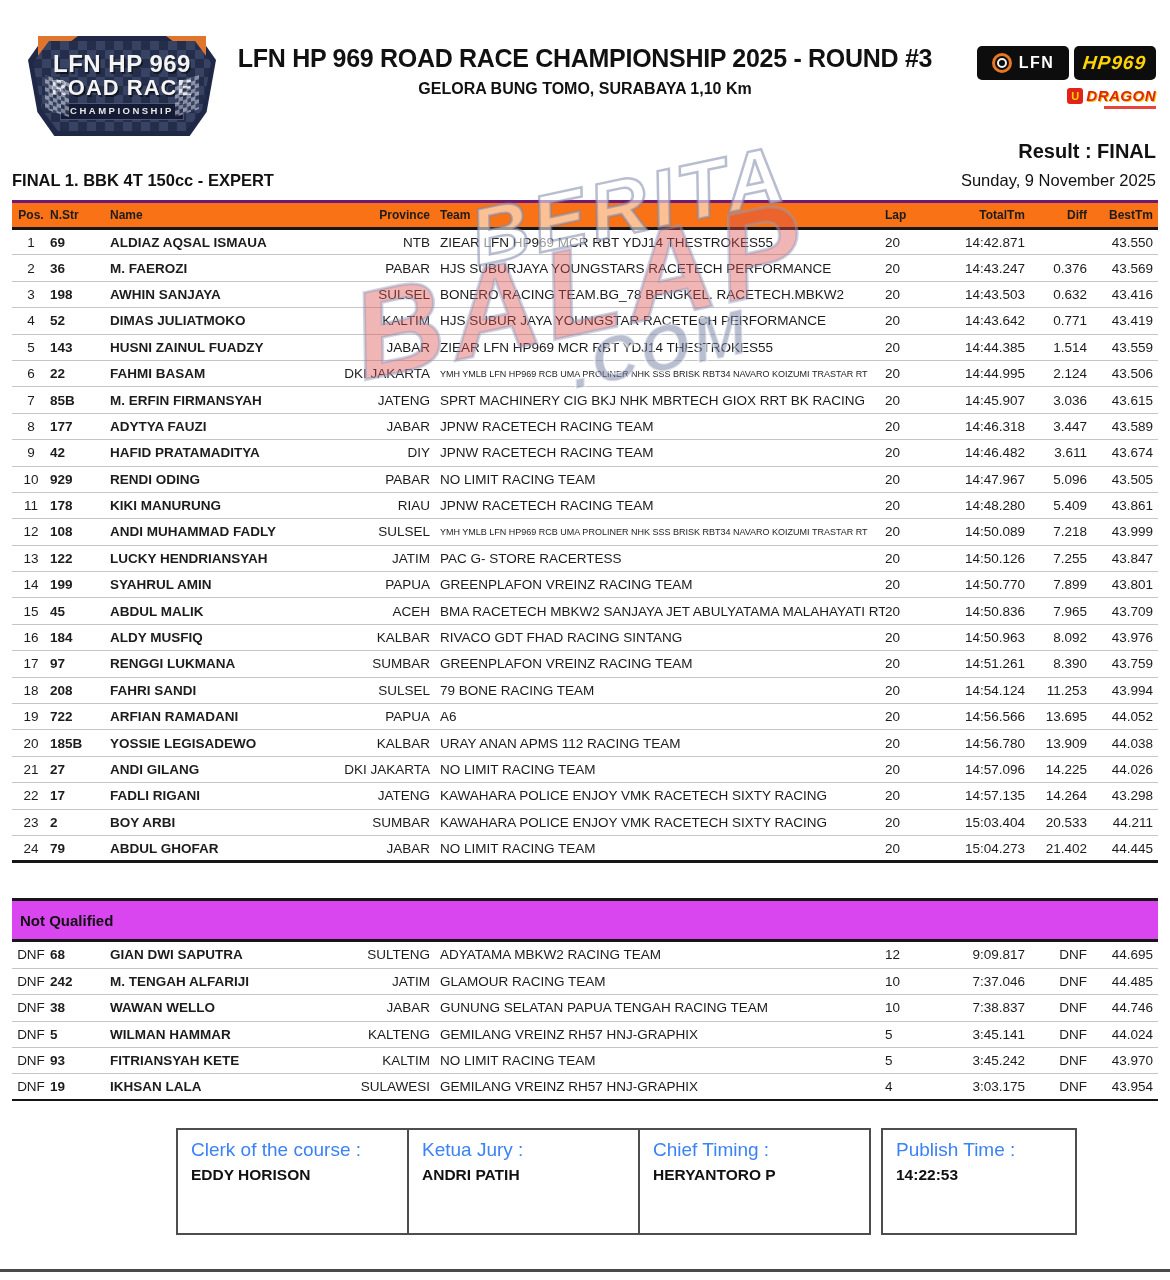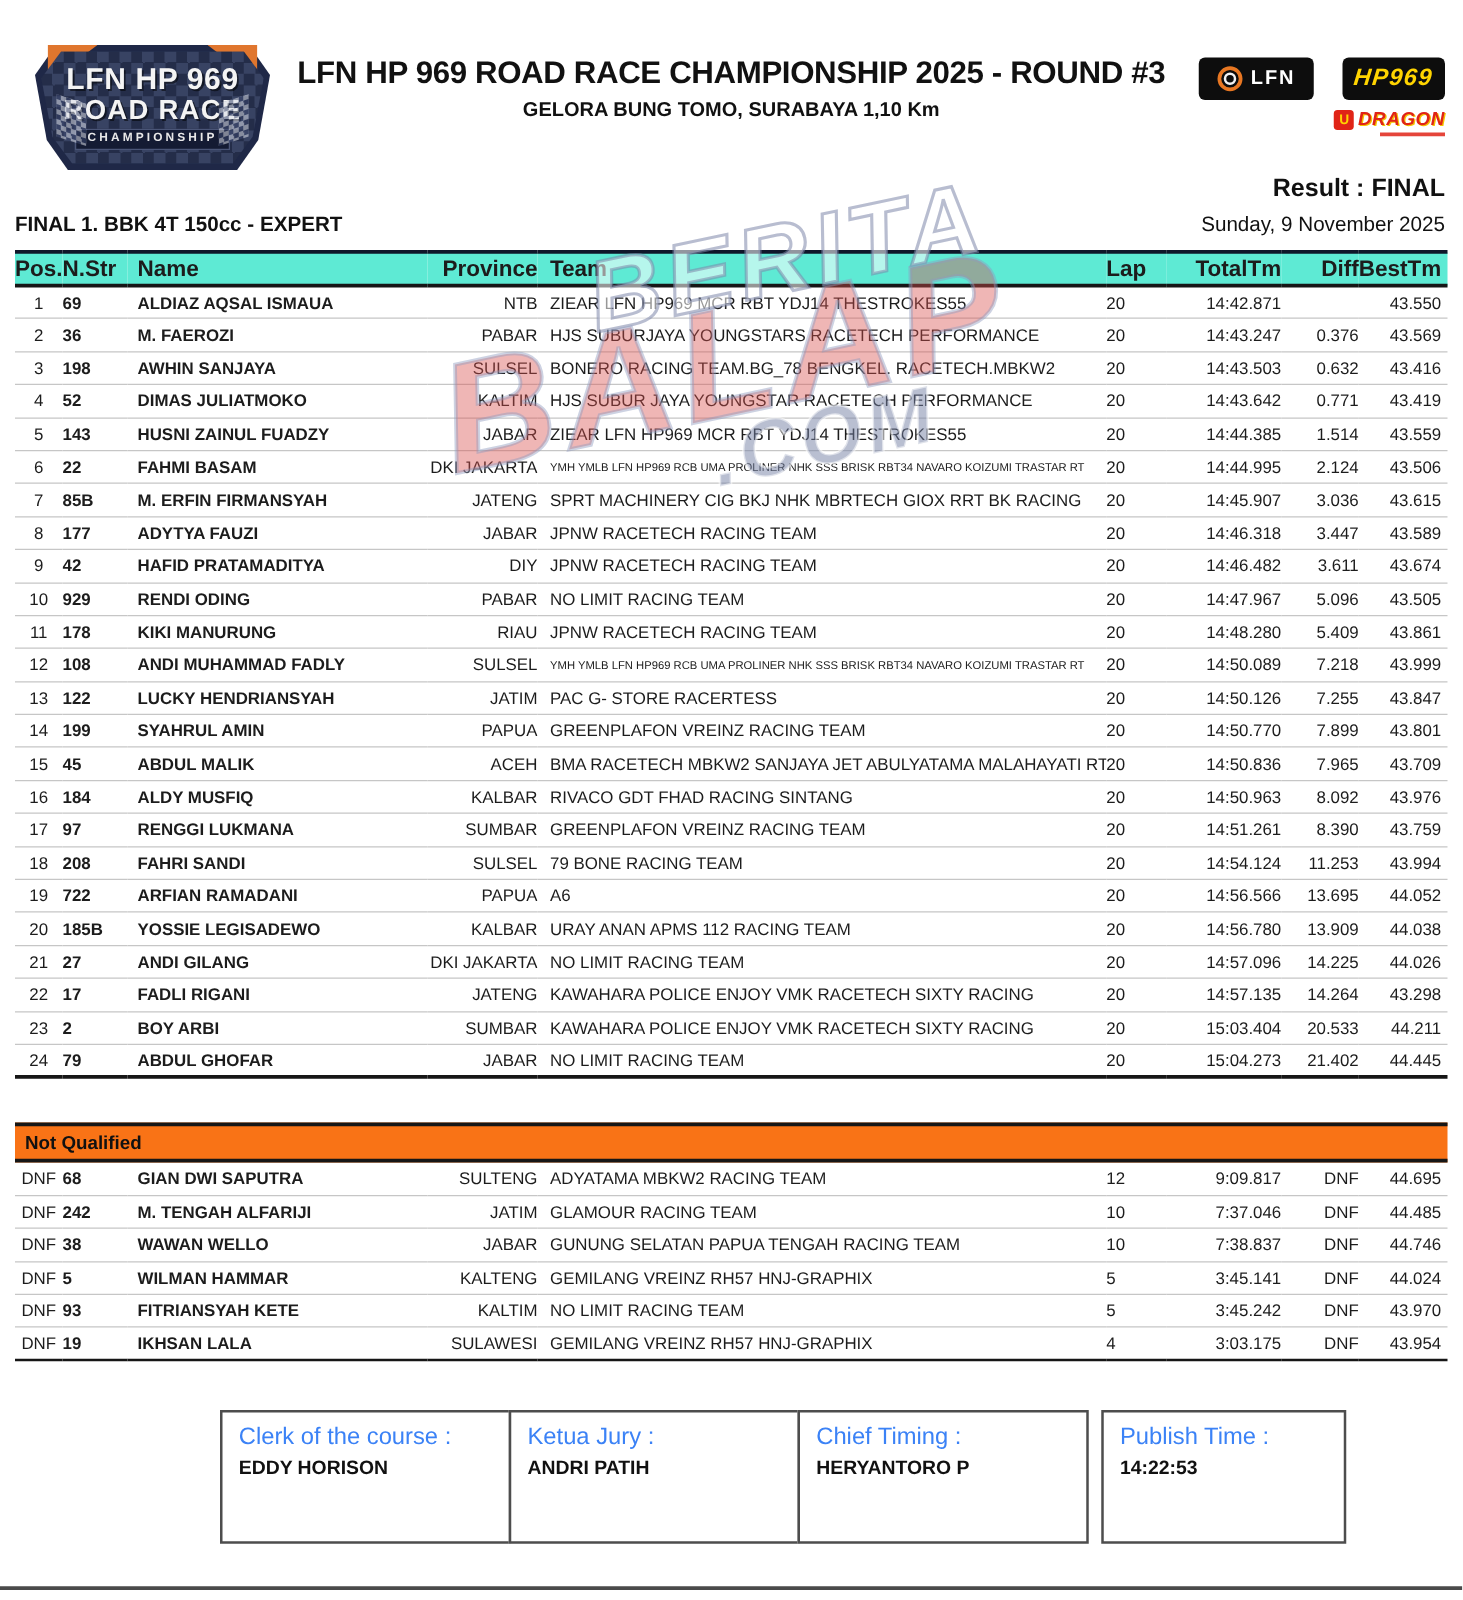--- a/index.html
+++ b/index.html
@@ -44,21 +44,21 @@
   .badge-l3 { margin-top:4px; background:#141b33; border:1px solid #4a5577;
     color:#e8e8e8; font-size:9.5px; font-weight:bold; letter-spacing:2.5px; padding:1px 9px; line-height:1.3; }
 
   
   .title-block { position:absolute; left:225px; right:225px; top:44px; text-align:center; }
   .event-title { font-size:25px; font-weight:bold; letter-spacing:-.3px; color:#111; }
   .event-subtitle { font-size:16px; font-weight:bold; margin-top:7px; color:#111; }
 
   
   .sponsors { position:absolute; right:14px; top:46px; display:flex; flex-direction:column; align-items:flex-end; gap:7px; }
-  .sponsor-row1 { display:flex; gap:23px;margin-left:22px; }
+  .sponsor-row1 { display:flex; gap:5px;margin-left:22px; }
   .lfn-box { background:#0d0d0d; border-radius:5px; height:34px; width:92px;
     display:flex; align-items:center; justify-content:center; gap:7px; }
   .lfn-ring { width:20px; height:20px; border-radius:50%; border:3px solid #e87722; position:relative; }
   .lfn-ring::after { content:""; position:absolute; inset:2px; border-radius:50%; border:2px solid #f3f3f3; }
   .lfn-text { color:#fff; font-weight:bold; font-size:16px; letter-spacing:1.5px; }
   .hp969-box { background:#0d0d0d; border-radius:5px; height:34px; width:82px;
     display:flex; align-items:center; justify-content:center; }
   .hp969-text { color:#ffd400; font-weight:bold; font-style:italic; font-size:19px; transform:skewX(-6deg); letter-spacing:1px; }
   .dragon-box { display:flex; flex-direction:column; align-items:flex-end; }
   .dragon-top { display:flex; align-items:center; gap:3px; }
@@ -71,39 +71,39 @@
   
   .result-label { position:absolute; right:14px; top:140px; font-size:20px; font-weight:bold; color:#111; }
   .session-row { position:absolute; left:12px; right:14px; top:171px;
     display:flex; justify-content:space-between; align-items:baseline; }
   .session-title { font-size:16.5px; font-weight:bold; color:#111; }
   .session-date { font-size:16.5px; color:#111; }
 
   
   .results-wrap { position:absolute; left:12px; right:12px; top:200px; }
   table { width:100%; border-collapse:collapse; table-layout:fixed; font-size:13.5px; color:#1c1c1c; }
-  thead th { background:#5eead4; border-top:3px solid #0f172a; border-bottom:3px solid #161616;
-    height:27px; font-size:18px; font-weight:bold; }
+  thead th { background:#f97316; border-top:3px solid #701a75; border-bottom:3px solid #161616;
+    height:27px; font-size:12px; font-weight:bold; }
   tbody td { height:26.4px; border-top:1px solid #c6c6c6; white-space:nowrap; overflow:hidden; }
   tbody tr:last-of-type td { border-bottom:3px solid #161616; }
   .c-pos  { text-align:center; }
   .c-nstr { text-align:left; font-weight:bold; }
   .c-name { text-align:left; font-weight:bold; padding-left:8px; }
   .c-prov { text-align:right;margin-top:42px; }
   .c-team { text-align:left; padding-left:10px; }
   .c-lap  { text-align:left; }
   .c-total{ text-align:right; }
   .c-diff { text-align:right; }
   .c-best { text-align:right; padding-right:5px; }
   td.team-small { font-size:9px; }
 
   
   .nq-wrap { position:absolute; left:12px; right:12px; top:898px; }
-  .nq-band { background:#f97316; border-top:3px solid #161616; border-bottom:3px solid #161616;
-    height:32px; display:flex; align-items:center; padding-left:8px;
+  .nq-band { background:#d946ef; border-top:3px solid #161616; border-bottom:3px solid #161616;
+    height:44px; display:flex; align-items:center; padding-left:8px;
     font-size:15px; font-weight:bold; color:#111; }
   .nq-wrap tbody tr:first-of-type td { border-top:none; }
   .nq-wrap tbody tr:last-of-type td { border-bottom:2px solid #161616; }
 
   
   .officials { position:absolute; left:176px; top:1128px; display:flex; align-items:flex-start; }
   .off-box { width:233px; height:107px; border:2px solid #4d4d4d; background:#fff; padding:9px 13px; }
   .off-box + .off-box { margin-left:-2px; }
   .off-box:last-child { margin-left:10px; width:196px; }
   .off-label { font-size:19px; color:#3b82f6; }

